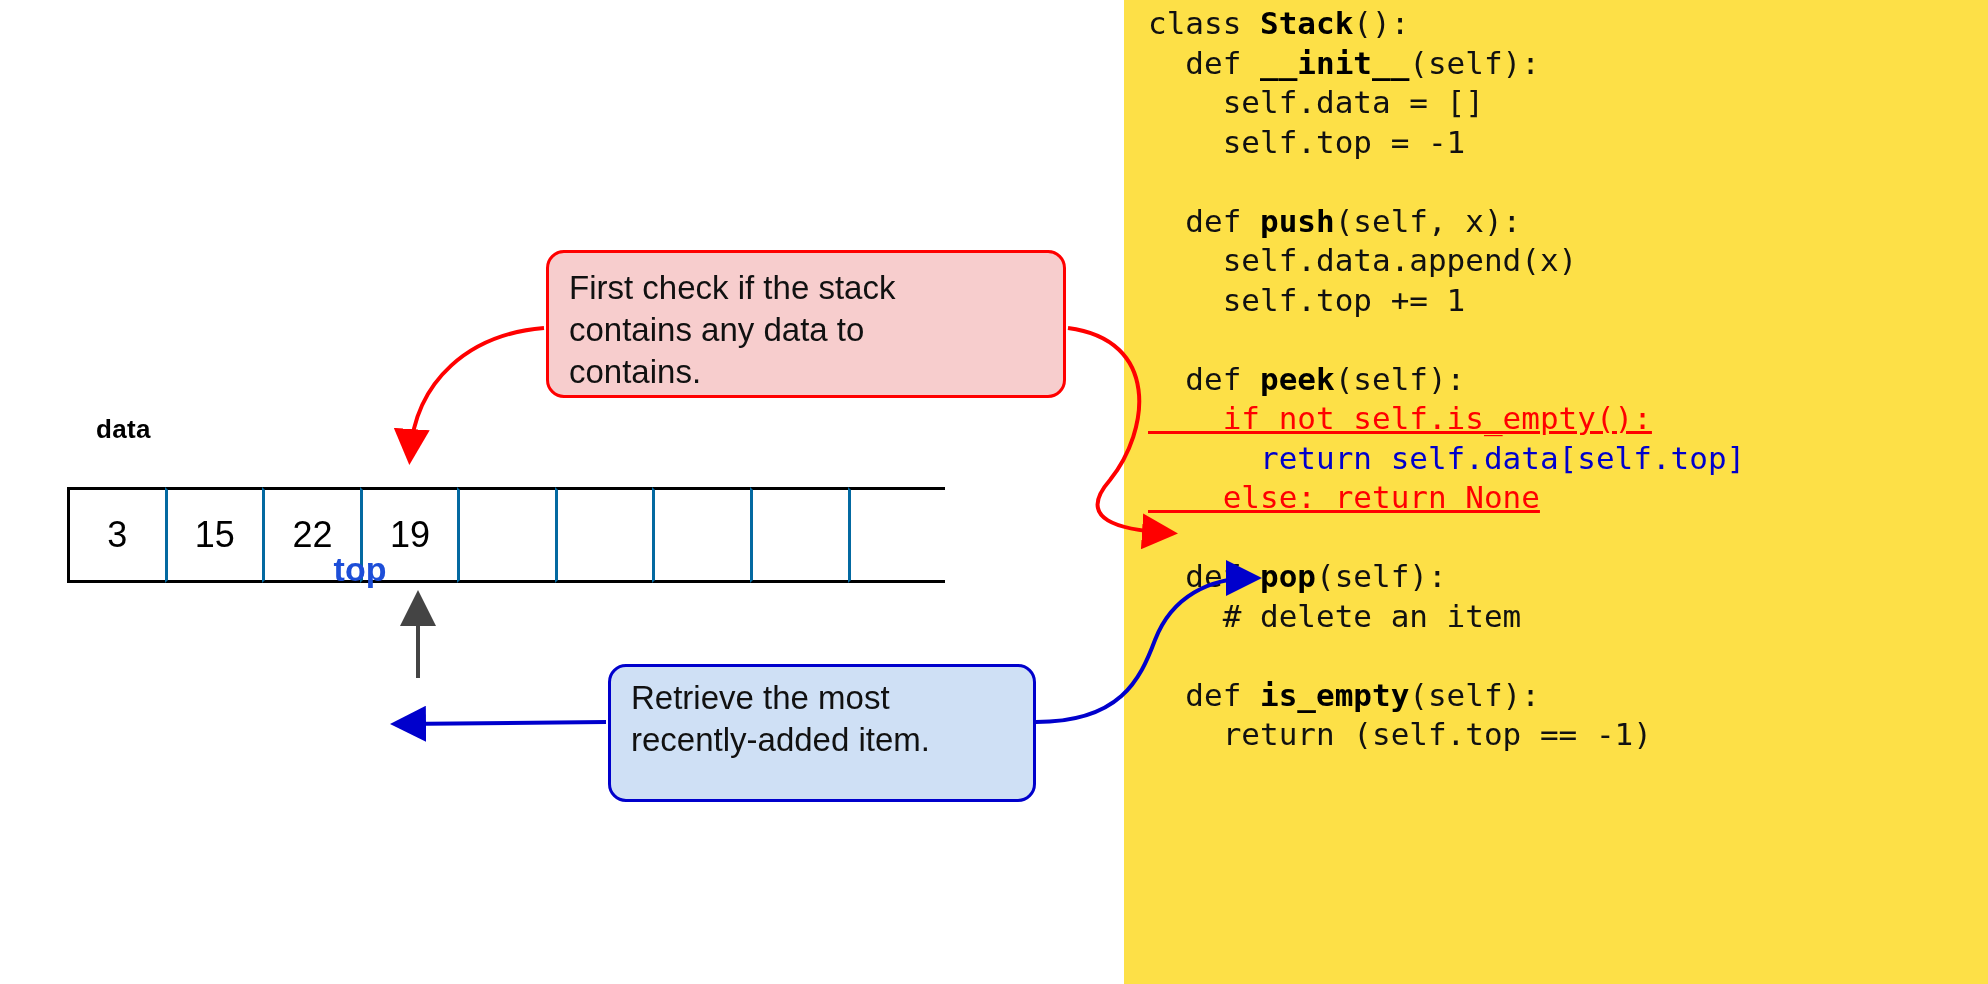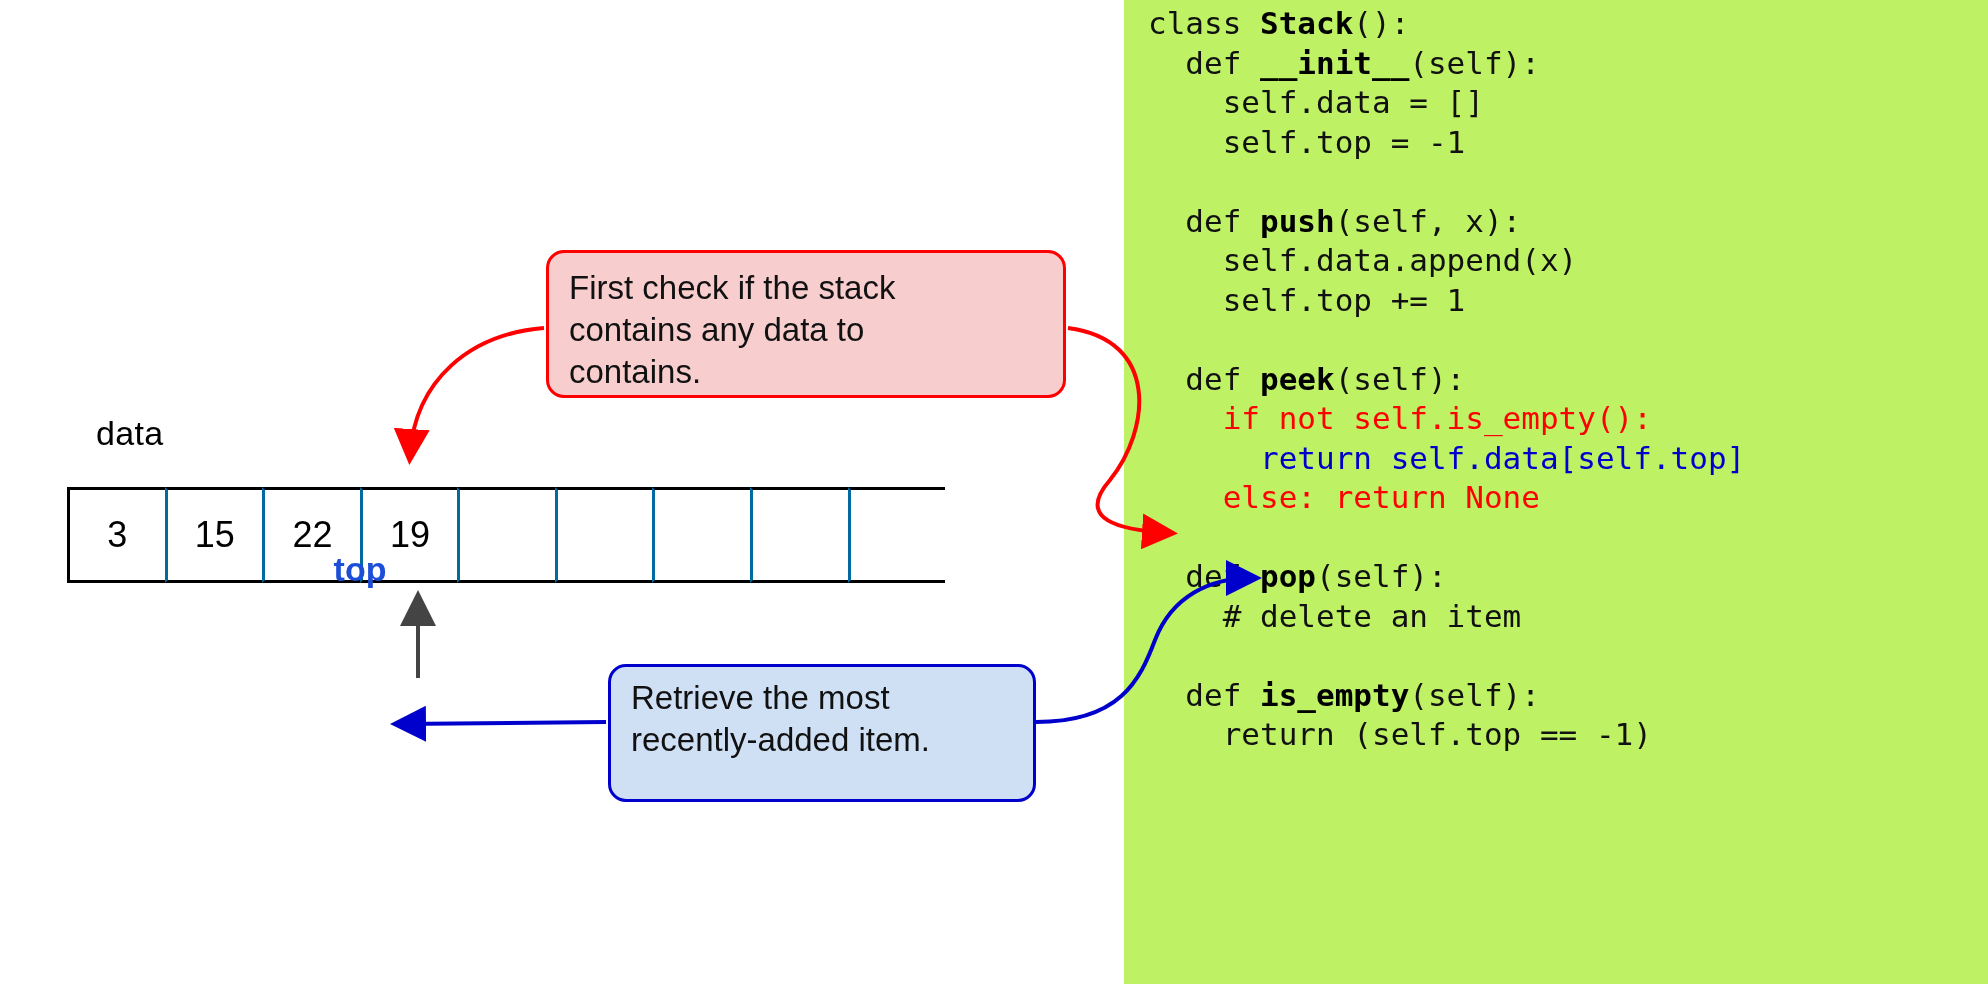--- a/index.html
+++ b/index.html
@@ -9,41 +9,41 @@
     font-family:"Liberation Sans", sans-serif;
     overflow:hidden;
     position:relative;
   }
   #stage{position:absolute;left:0;top:0;width:1988px;height:984px;}
 
   
   #code-panel{
     position:absolute;
     left:1124px;top:0;width:864px;height:984px;
-    background:#bef264;
+    background:#fde047;
   }
   #code-block{
     position:absolute;
     left:24px;top:4px;
     font-family:"DejaVu Sans Mono","Liberation Mono",monospace;
     font-size:31px;
     line-height:39.5px;
     color:#111111;
     white-space:pre;
     letter-spacing:0px;
   }
   .code-line{white-space:pre;min-height:39.5px;}
   .kw{font-weight:bold;color:#000;}
-  .red{color:#ff0000;}
+  .red{color:#ff0000;text-decoration:underline;}
   .blue{color:#0000cc;}
 
   
   #data-label{
     position:absolute;left:96px;top:414px;
-    font-size:34px;font-weight:normal;color:#000;
+    font-size:26px;font-weight:bold;color:#000;
     letter-spacing:.3px;
   }
   #array{
     position:absolute;left:67px;top:487px;
     height:96px;width:878px;
     display:flex;
   }
   #array .cell{
     width:100px;height:96px;
     box-sizing:border-box;

